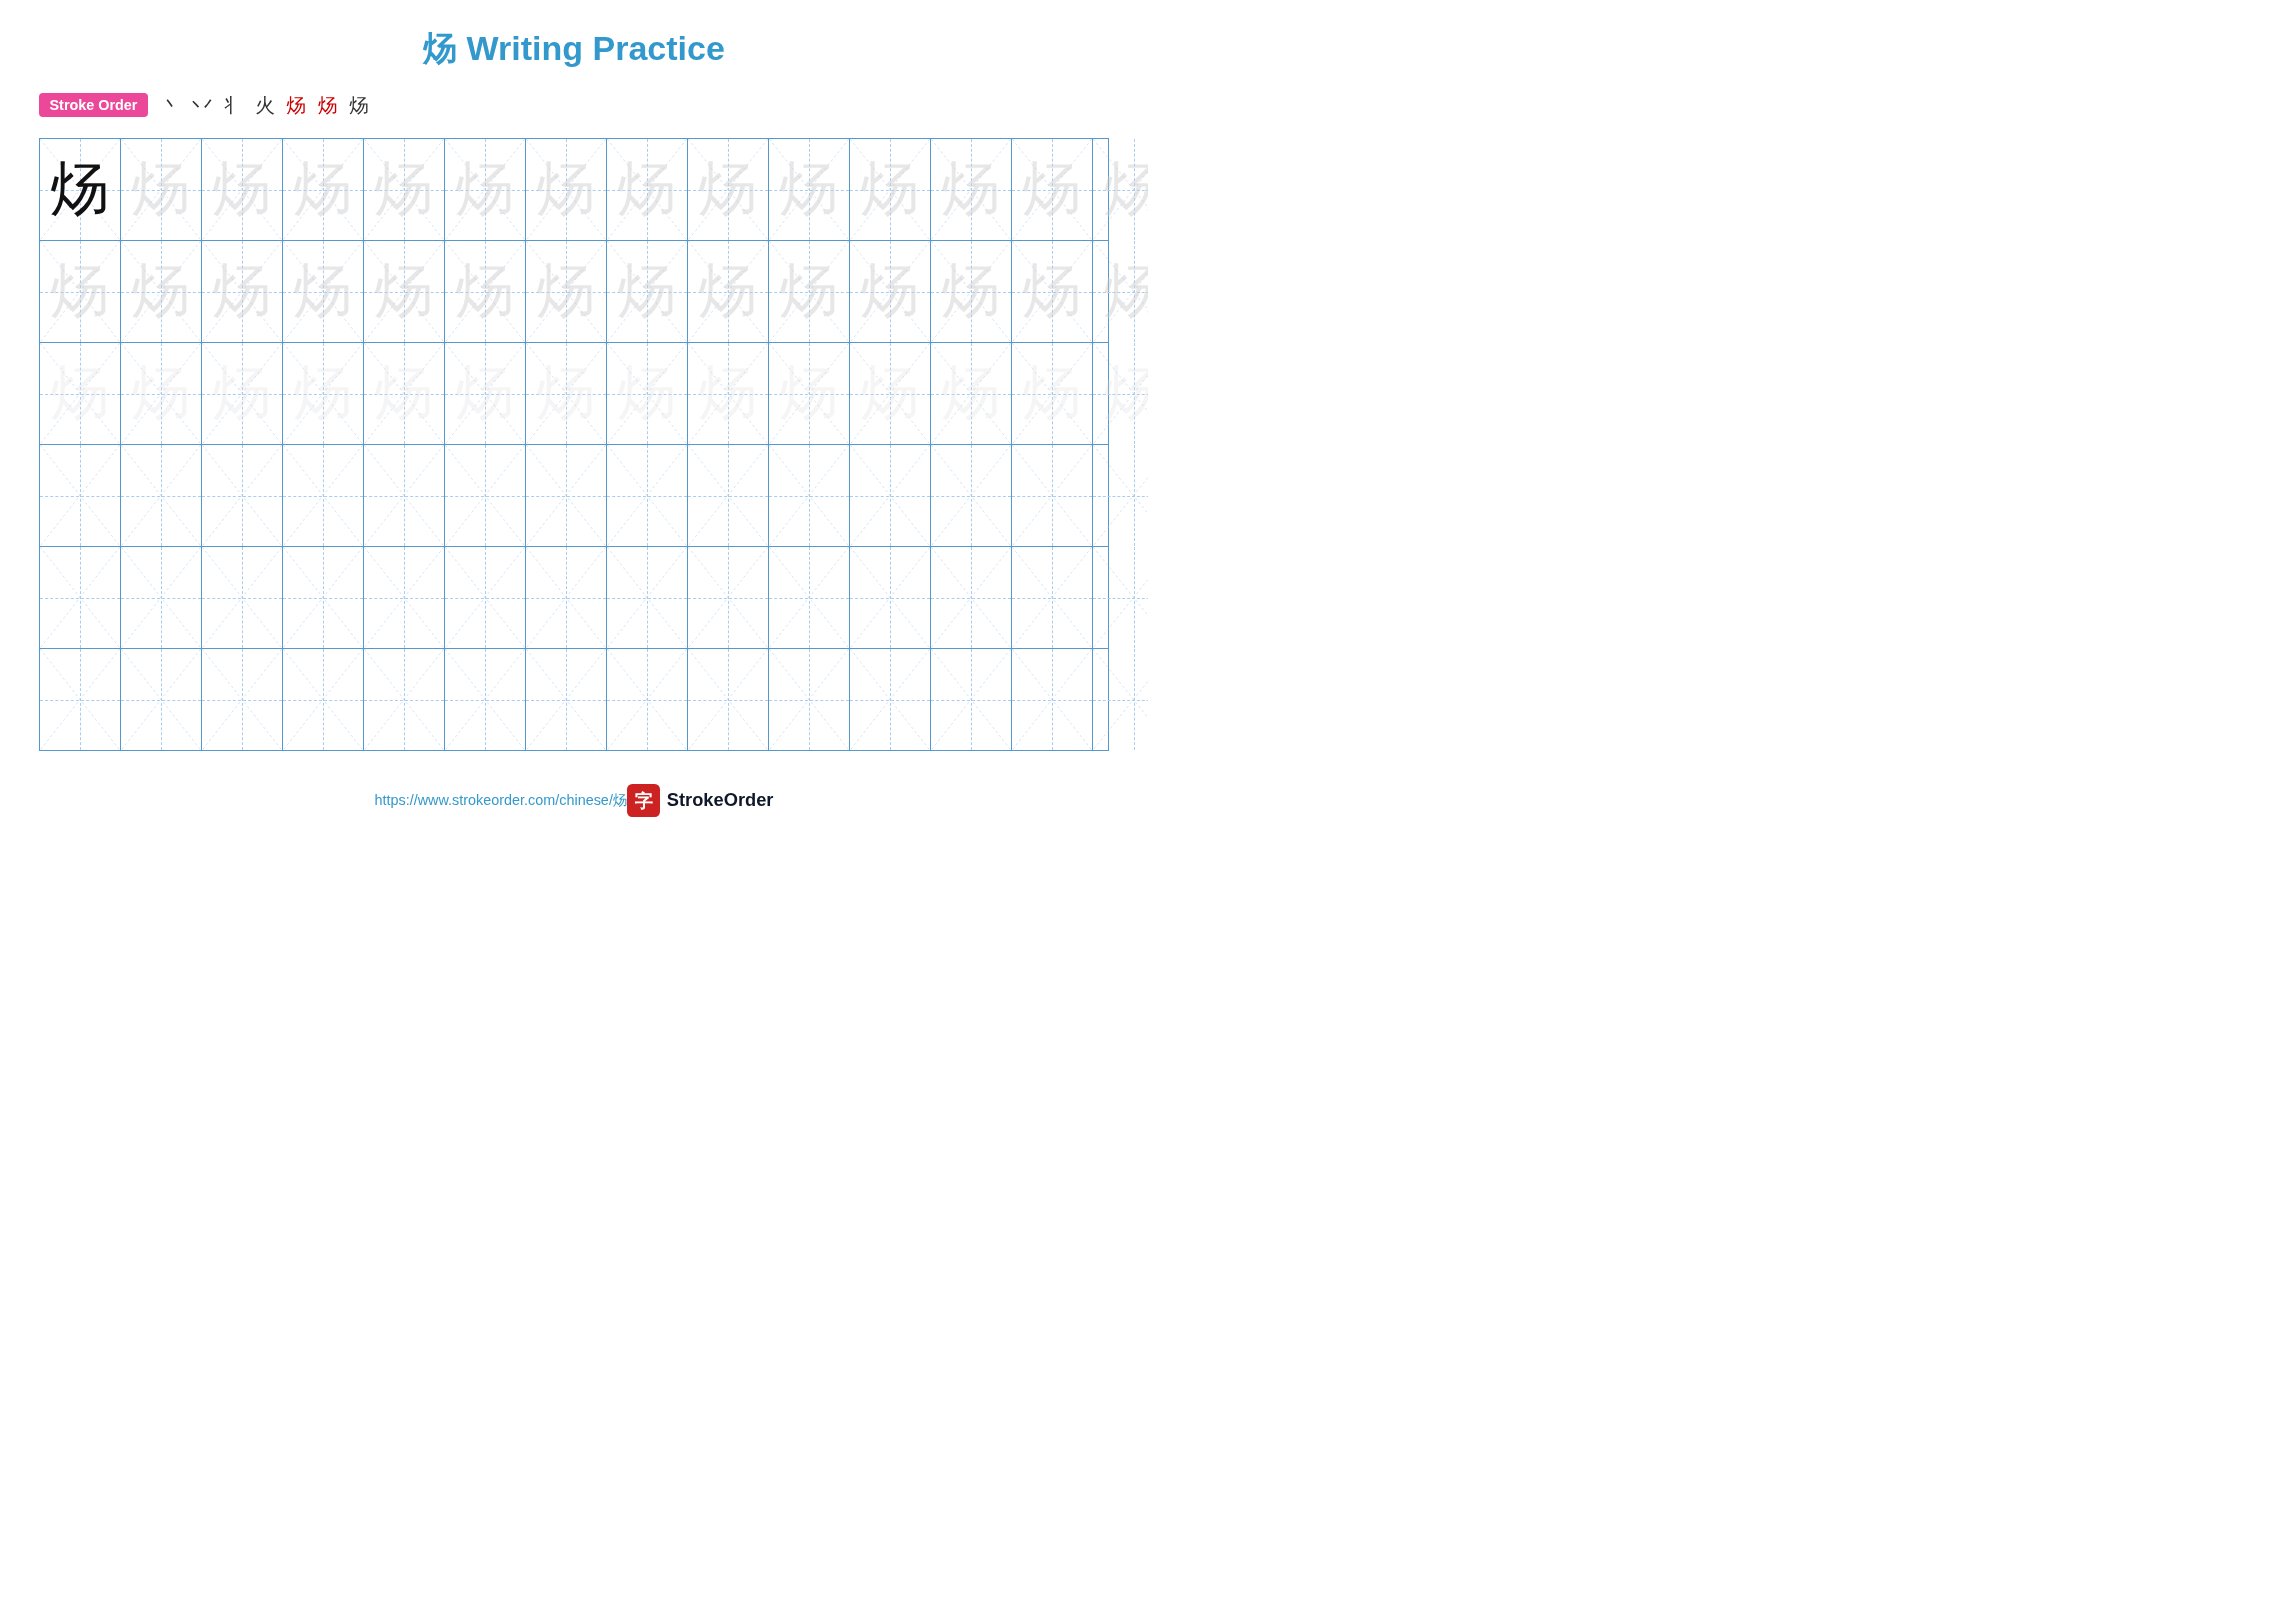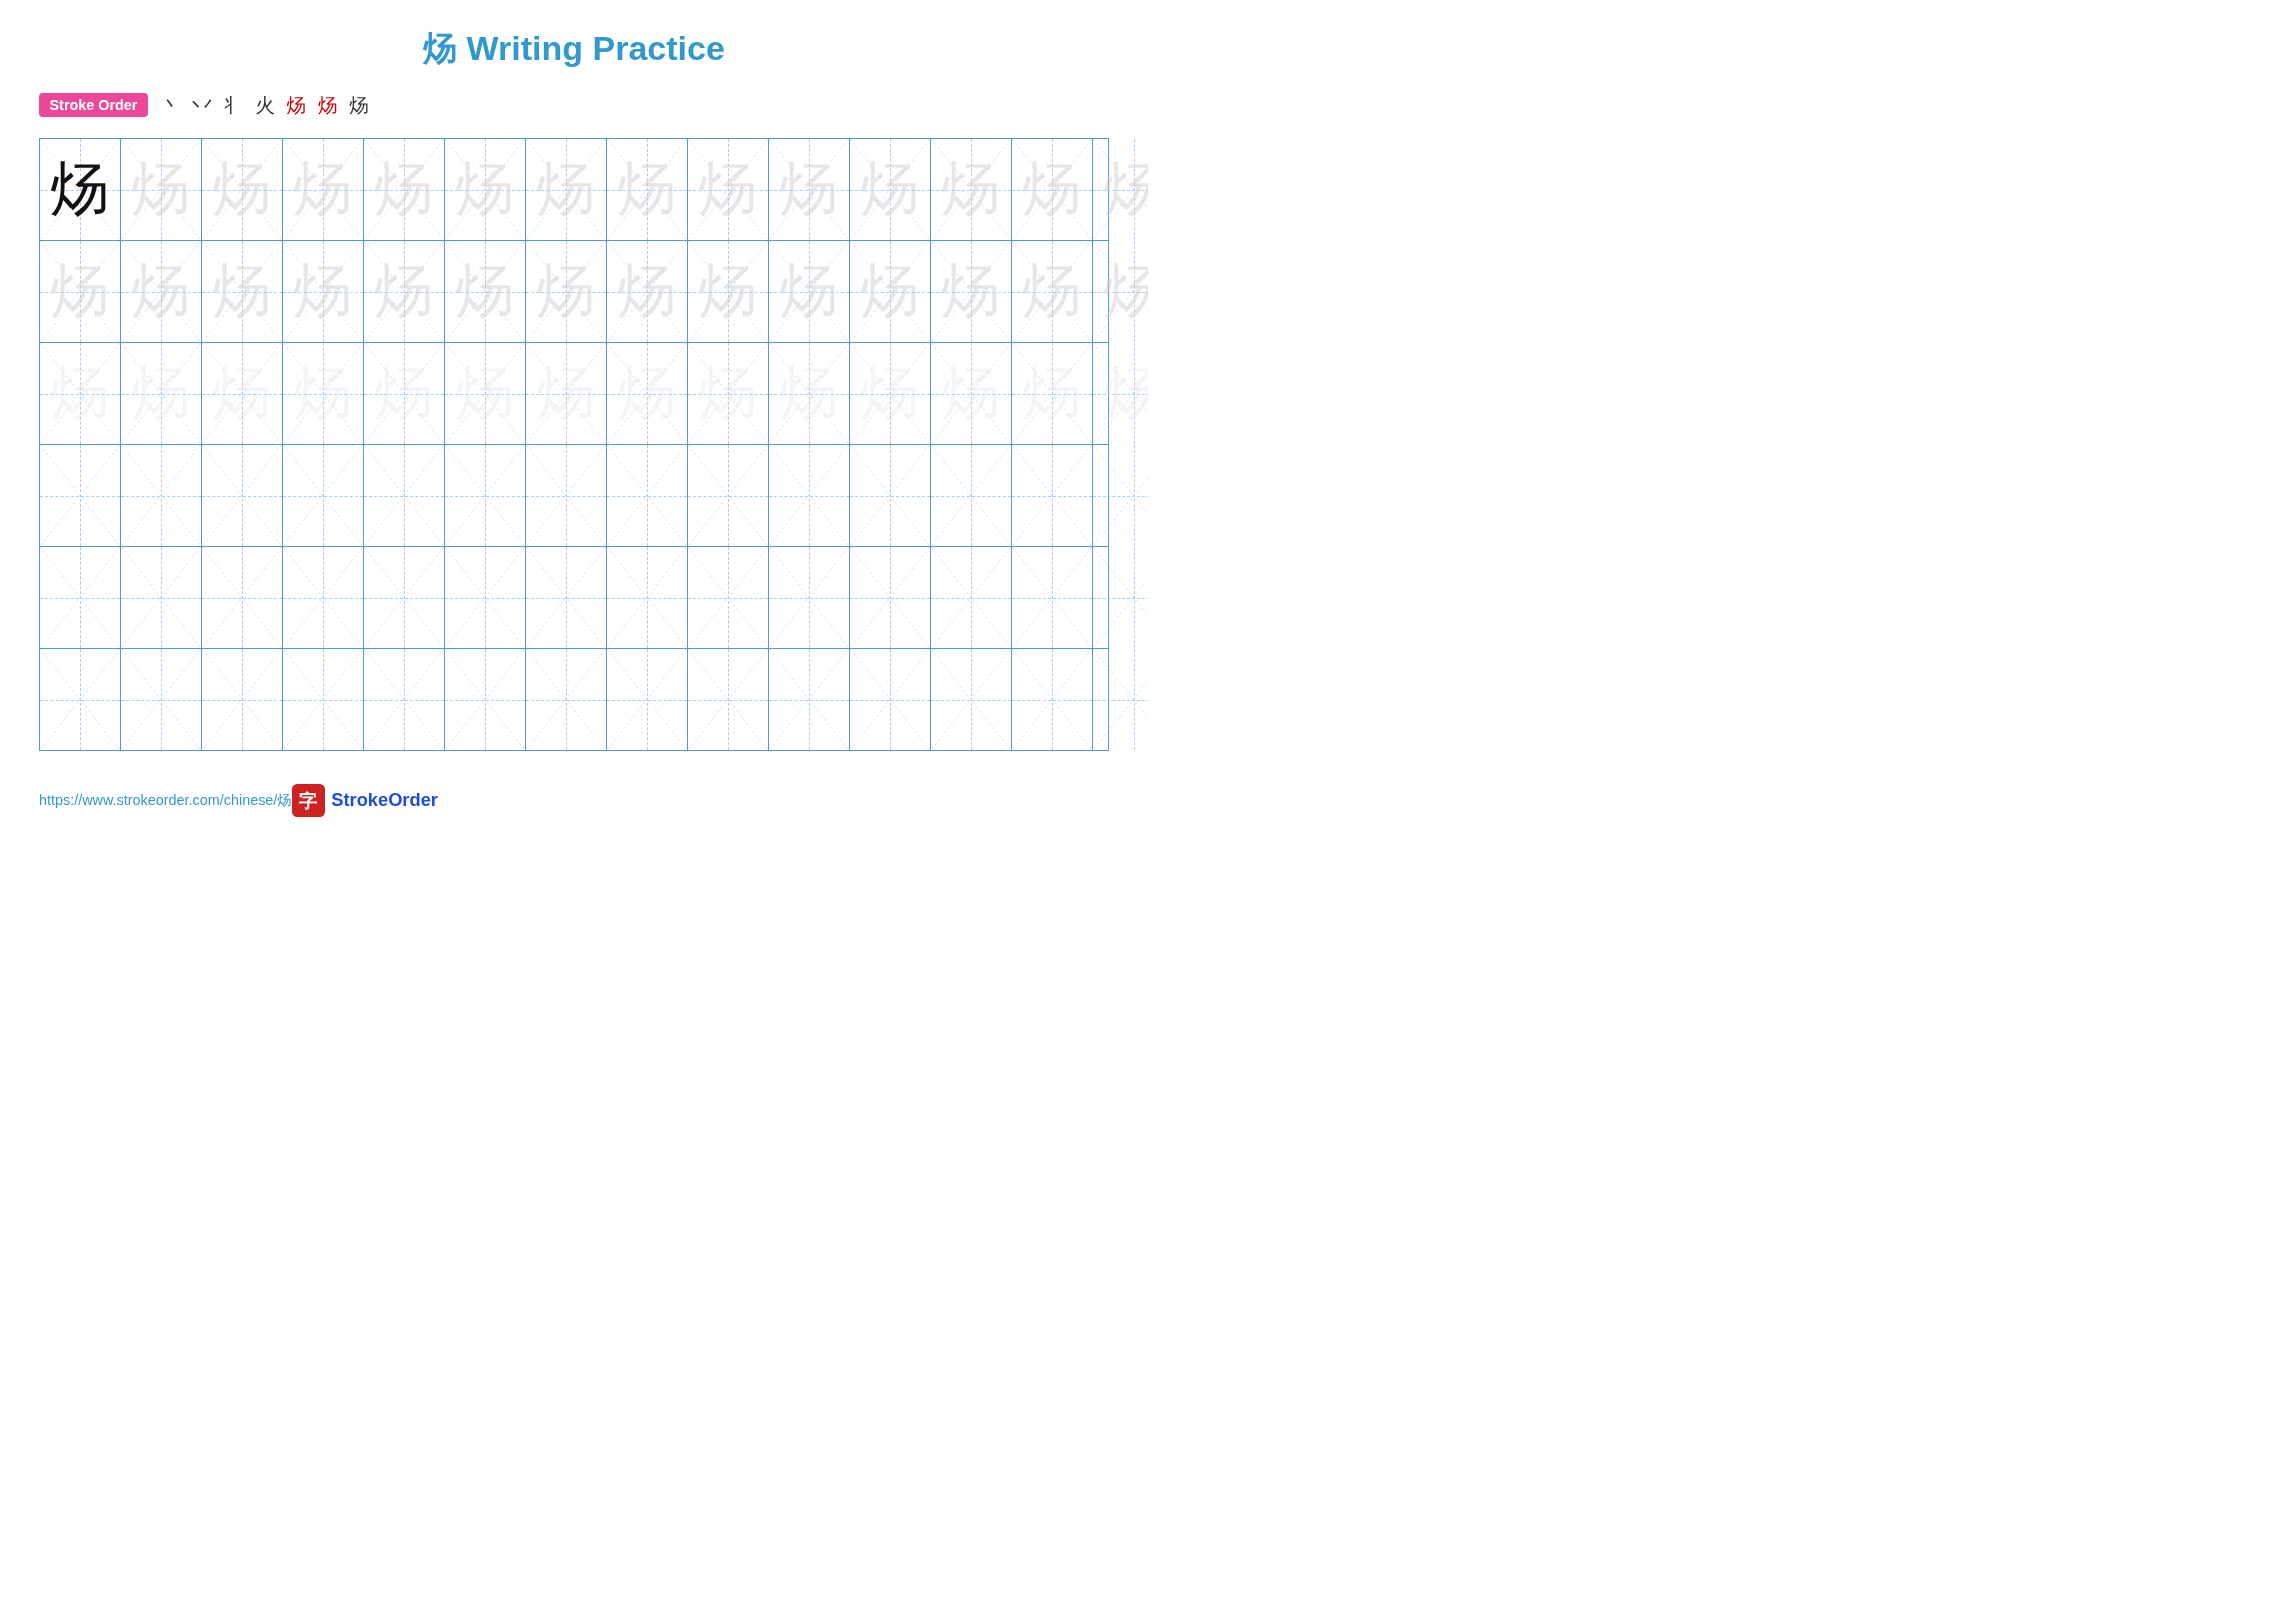--- a/index.html
+++ b/index.html
@@ -120,21 +120,21 @@
       color: #cccccc;
     }
 
     .char-lighter {
       color: #dddddd;
     }
 
     .footer {
       display: flex;
       align-items: center;
-      justify-content: flex-start;
+      justify-content: center;
       padding: 19.6px 39px;
       margin-top: 13px;
     }
 
     .footer-url {
       color: #3399cc;
       font-size: 14.4px;
     }
 
     .footer-logo {
@@ -152,21 +152,21 @@
       align-items: center;
       justify-content: center;
       color: white;
       font-size: 18.3px;
       font-weight: bold;
     }
 
     .footer-logo-text {
       font-size: 18.3px;
       font-weight: bold;
-      color: #1d4ed8;
+      color: #0f172a;
     }
   </style>
 </head>
 <body>
 
 <h1 class="page-title">炀 Writing Practice</h1>
 
 <div class="stroke-order-row">
   <div class="stroke-order-badge">Stroke Order</div>
   <div class="stroke-steps">

